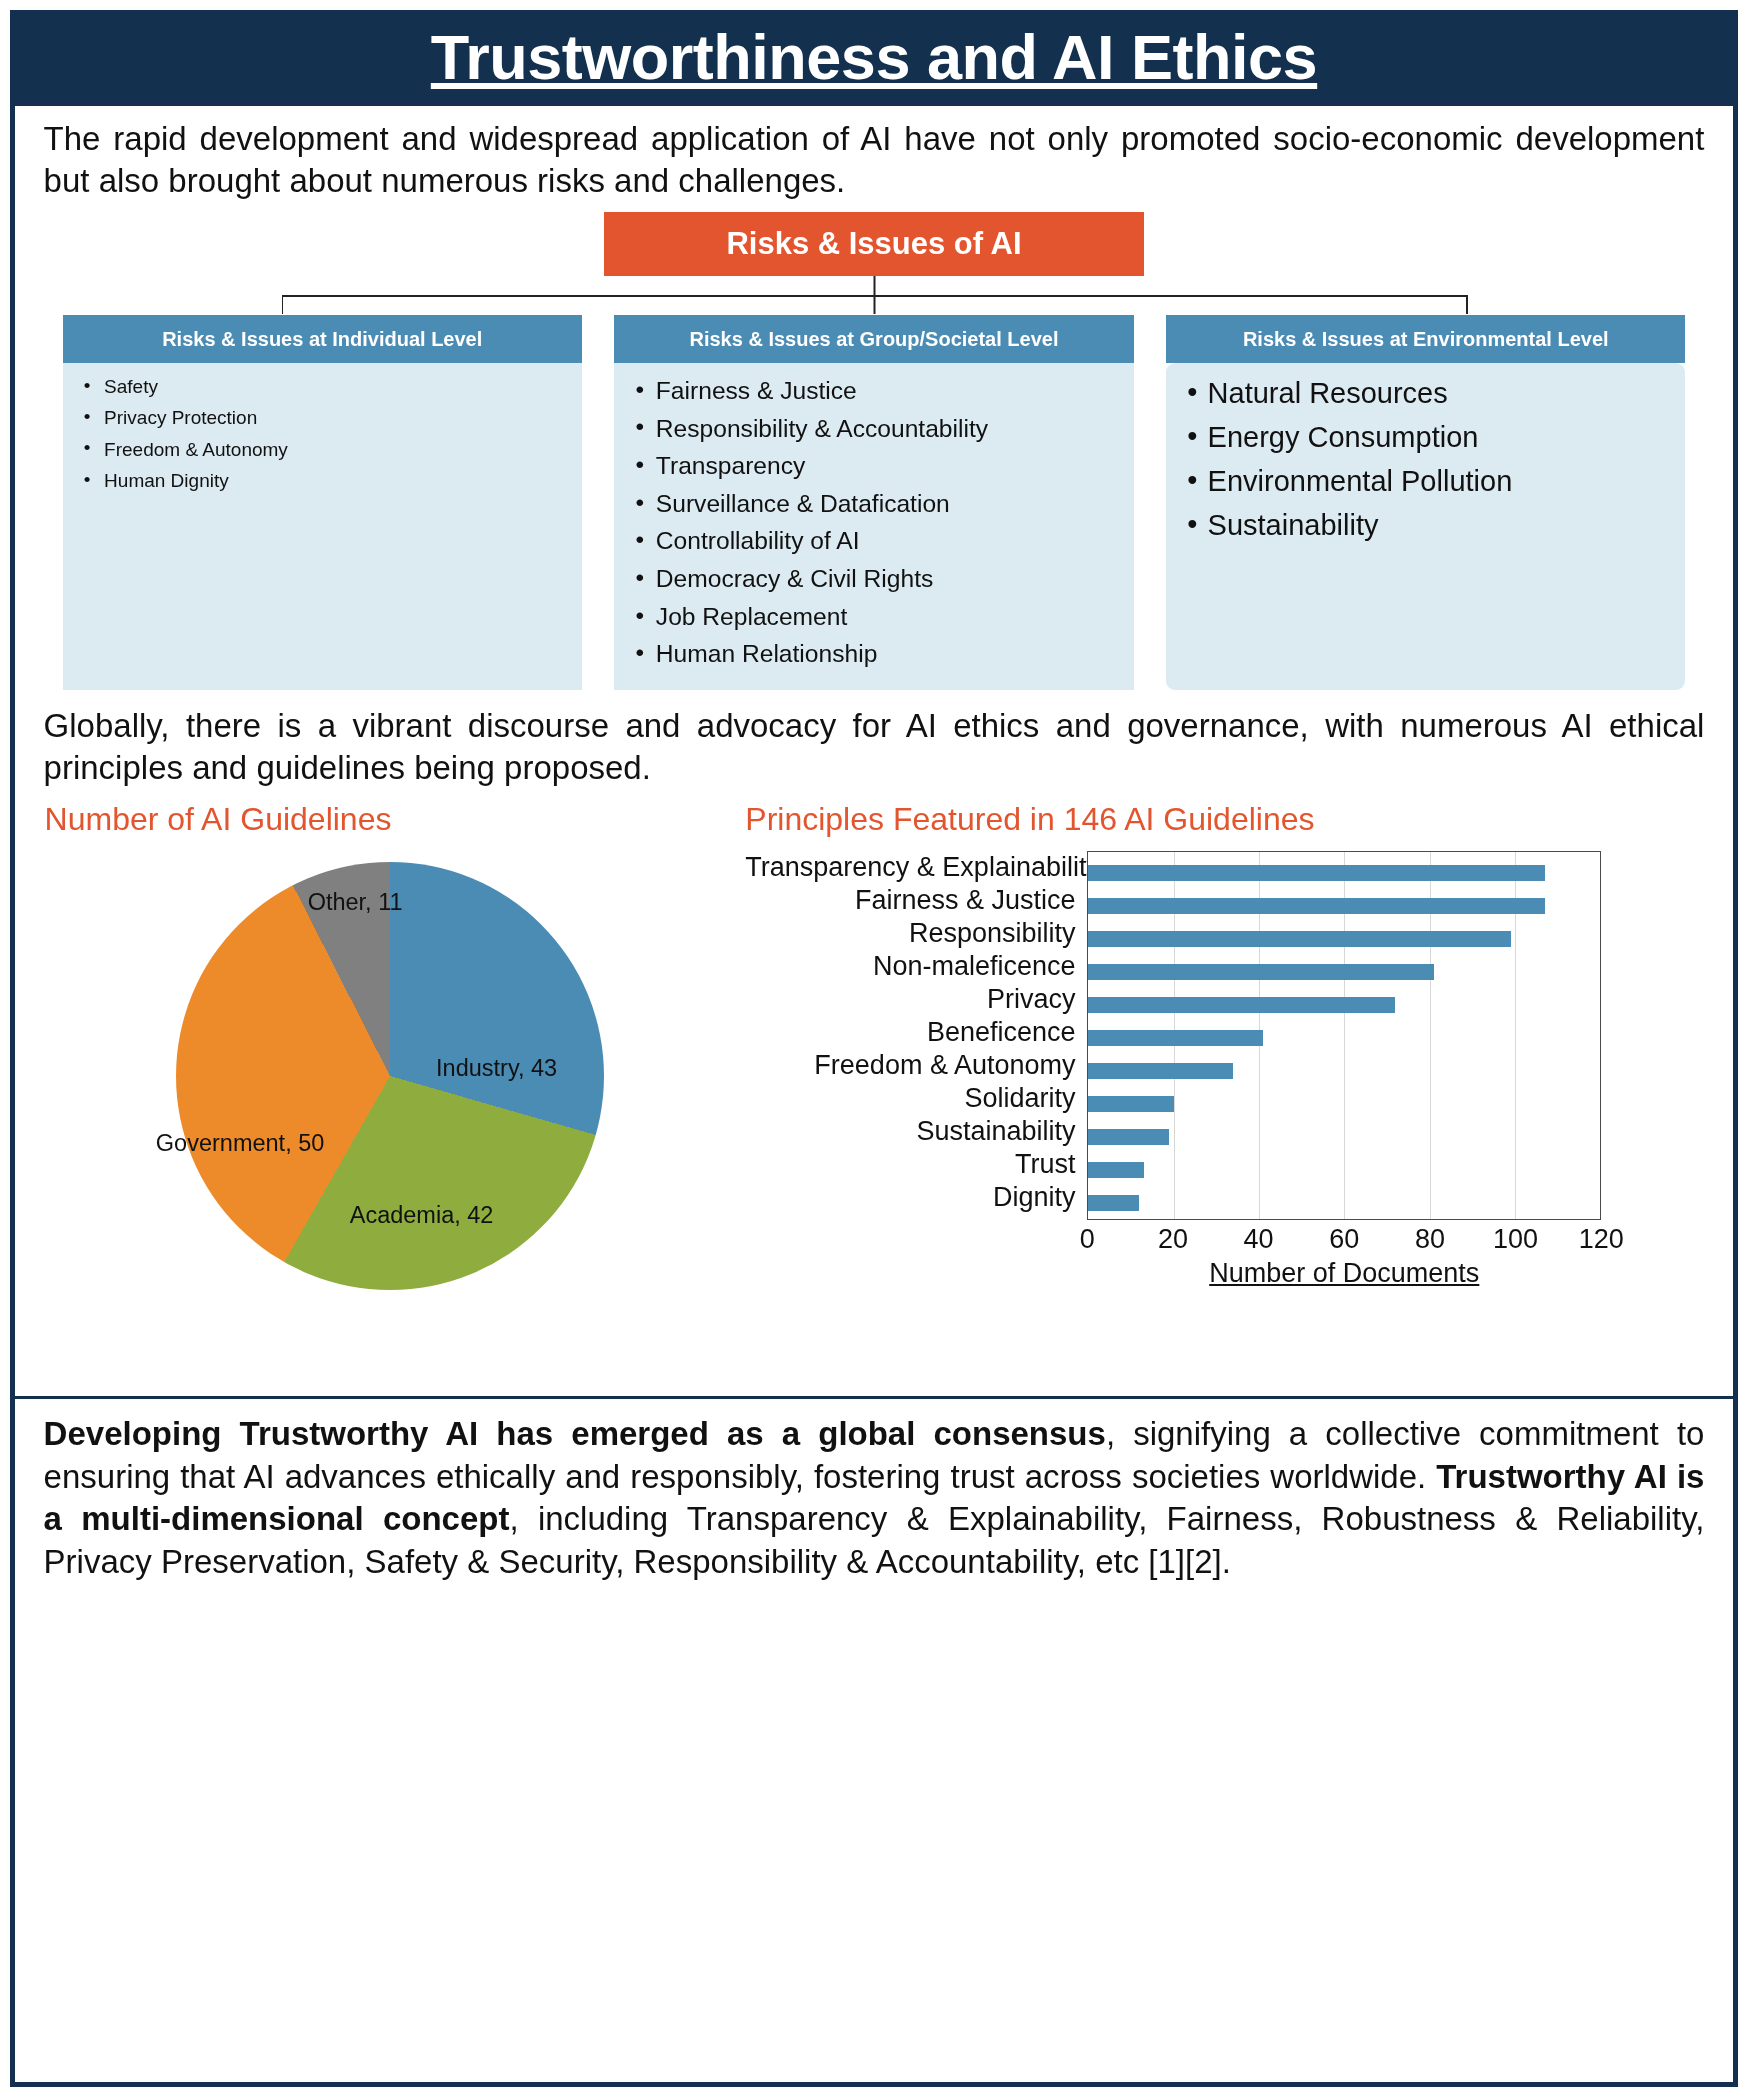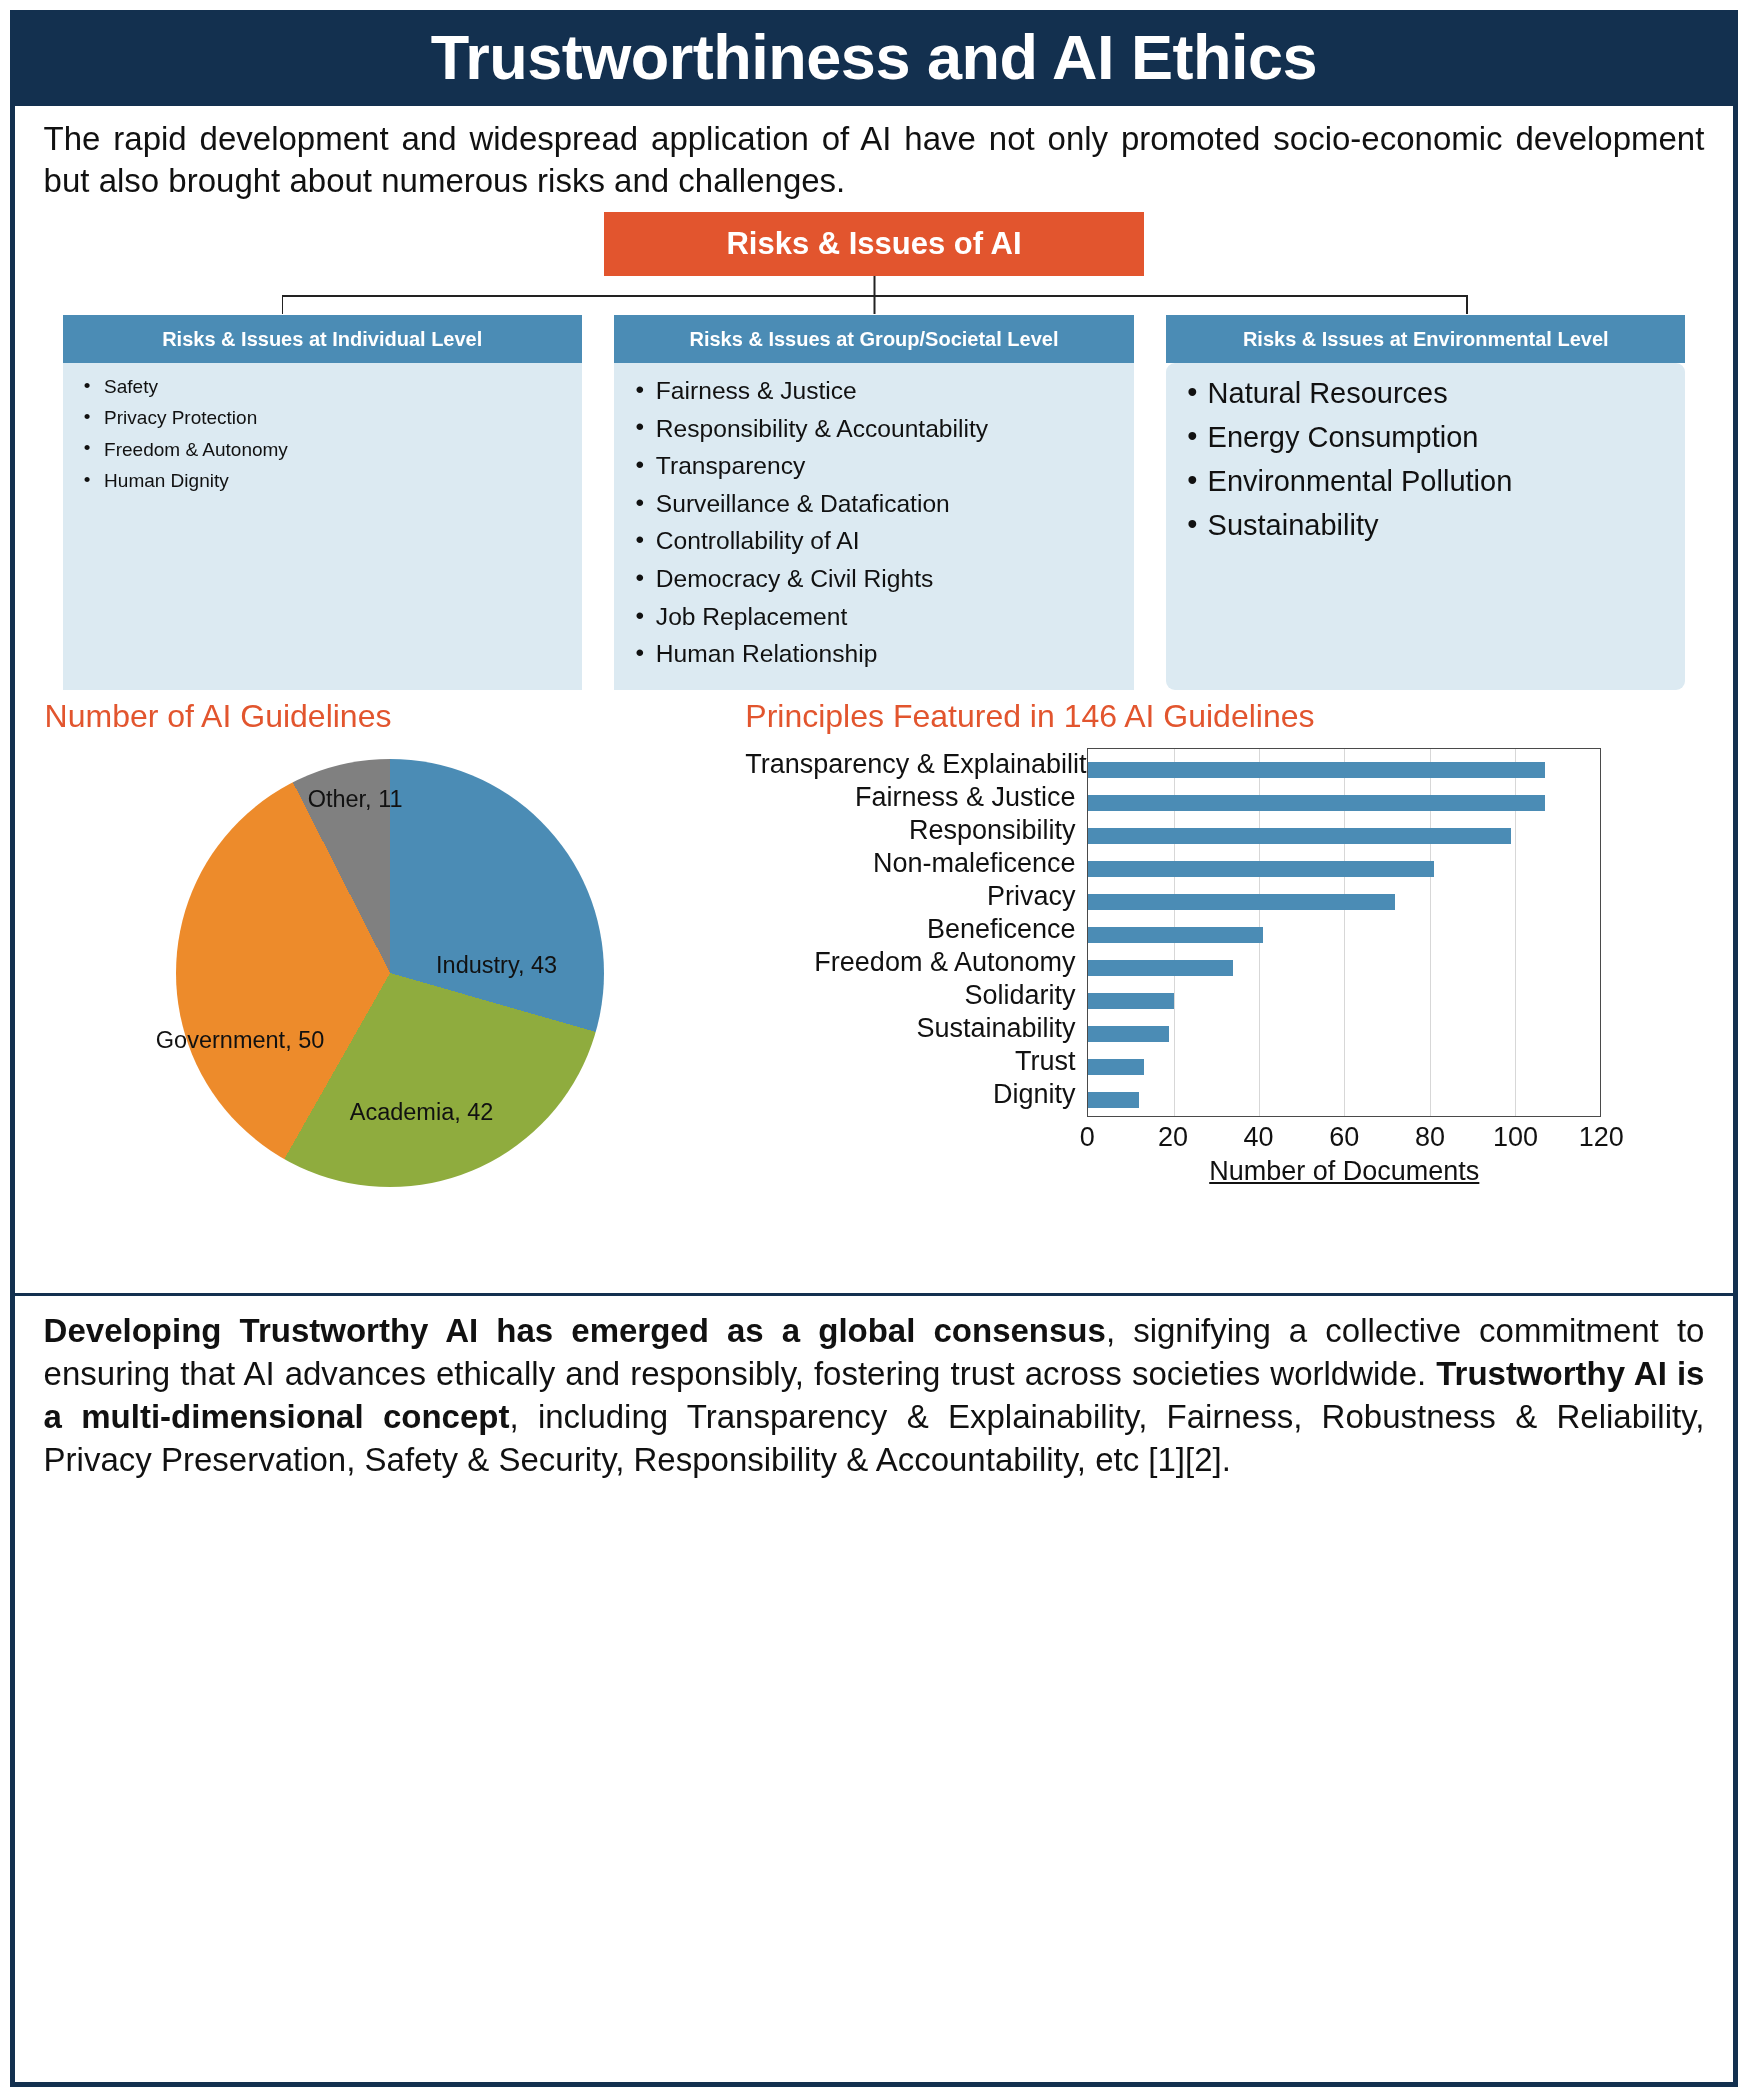--- a/index.html
+++ b/index.html
@@ -31,20 +31,21 @@
   
   .title-bar {
     background: #13304f;
     color: #ffffff;
     text-align: center;
     padding: 9.6px 0 16px 0;
     font-size: 63px;
     font-weight: bold;
     letter-spacing: -0.5px;
     line-height: 1.05;
+    text-decoration: underline;
   }
 
   
   .para {
     font-size: 33px;
     line-height: 1.28;
     color: #111111;
     text-align: justify;
     padding: 11.8px 29px 3.2px 29px;
   }
@@ -334,20 +335,21 @@
               <li>Energy Consumption</li>
               <li>Environmental Pollution</li>
               <li>Sustainability</li>
             </ul>
           </div>
         </div>
 
       </div>
     </div>
 
+    <div class="para second">Globally, there is a vibrant discourse and advocacy for AI ethics and governance, with numerous AI ethical principles and guidelines being proposed.</div>
 
     <div class="charts">
 
       <div class="chart-block pie-block">
         <div class="chart-title">Number of AI Guidelines</div>
         <div class="pie-wrap">
           <div class="pie"></div>
           <div class="pie-label other">Other, 11</div>
           <div class="pie-label industry">Industry, 43</div>
           <div class="pie-label academia">Academia, 42</div>

